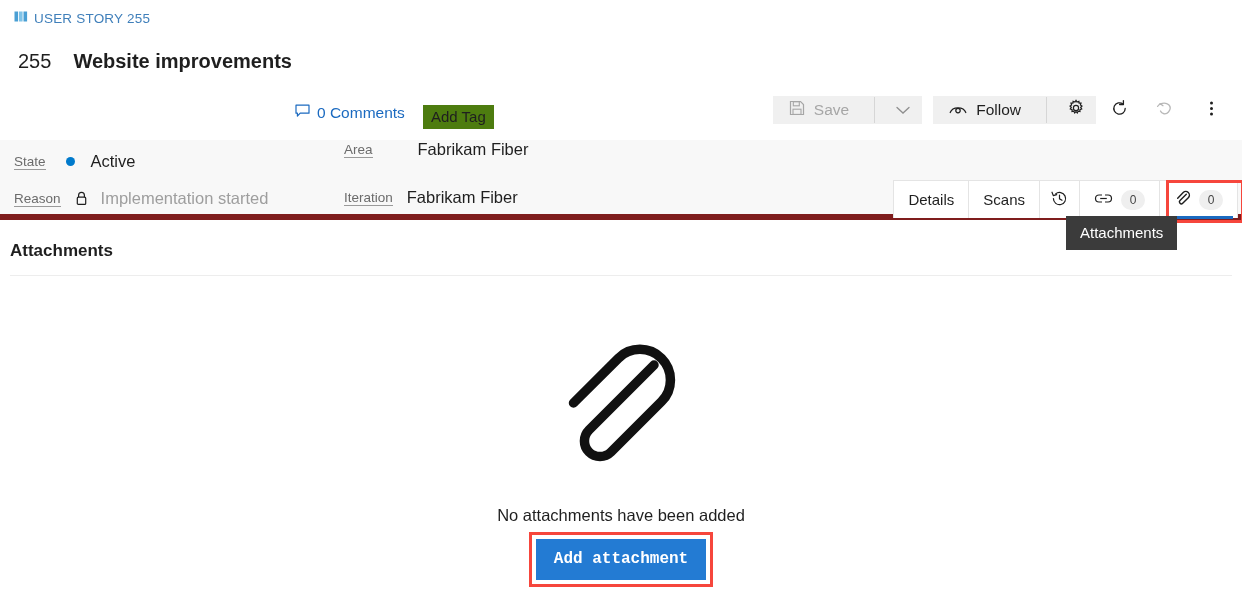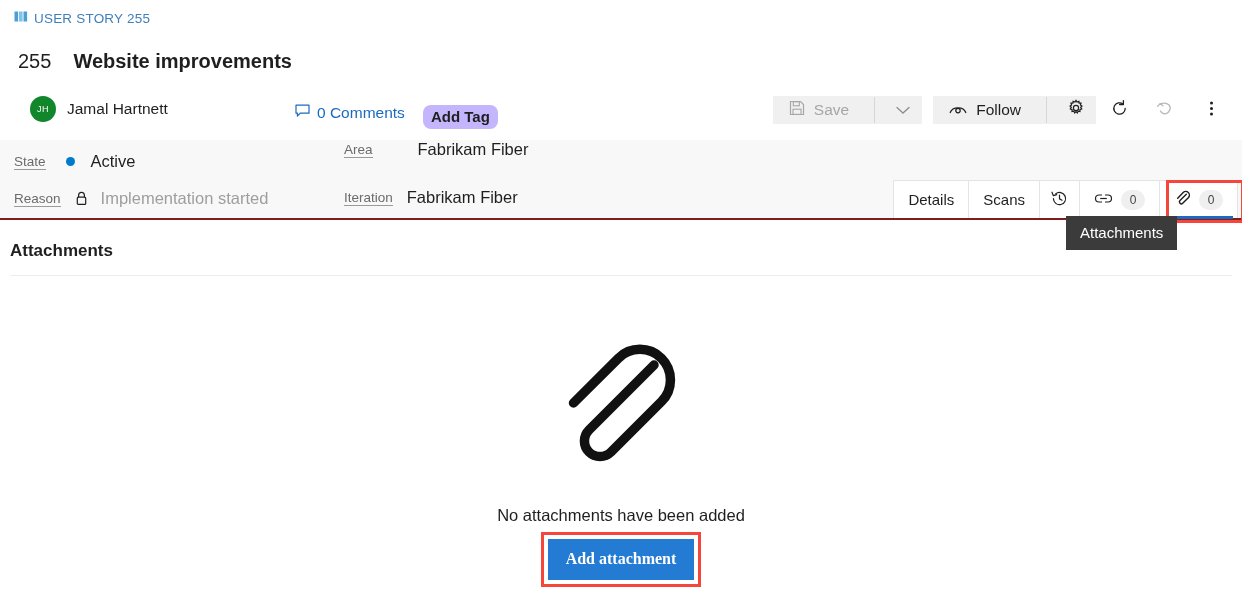--- a/index.html
+++ b/index.html
@@ -59,24 +59,23 @@
   .assignee { margin-left: 11px; font-size: 15.5px; color: #1f1f1f; }
 
   .comments-link {
     position: absolute; left: 295px; top: 104px;
     display: flex; align-items: center; gap: 7px;
     font-size: 15.5px; color: #1b6ac0; cursor: pointer;
   }
   .add-tag {
     position: absolute; left: 423px; top: 105px;
     padding: 3px 8px 4px 8px;
-    background: #c4b5fd;
-    font-size: 15px; font-weight: bold; color: #1f1f1f;
+    background: #4d7c0f;
+    font-size: 15px; font-weight: normal; color: #1f1f1f;
     cursor: pointer;
-    border-radius: 8px;
   }
 
   
   .toolbar {
     position: absolute; right: 8px; top: 88px;
     display: flex; align-items: center;
   }
   .btn-group { display: flex; align-items: center; background: #f0f0f0; height: 28px; gap: 9px; }
   .tb-btn {
     display: flex; align-items: center; gap: 9px;
@@ -98,21 +97,21 @@
   .tb-gap { width: 11px; }
   .tb-plain {
     display: flex; align-items: center; justify-content: center;
     width: 46px; height: 44px; cursor: pointer; background: transparent;
   }
 
   
   .fields {
     position: absolute; left: 0; top: 140px; right: 0; height: 80px;
     background: #f8f8f8;
-    border-bottom: 2px solid #7f1d1d;
+    border-bottom: 6px solid #7f1d1d;
   }
   .field { position: absolute; display: flex; align-items: center; }
   .field-label {
     font-size: 13.5px; color: #6b6b6b;
     border-bottom: 1px solid #9a9a9a;
     line-height: 15px;
   }
   .field-value { font-size: 16.5px; color: #1f1f1f; }
   .field-value.muted { color: #9e9e9e; }
   .state-dot {
@@ -178,21 +177,21 @@
 
   .empty-state {
     position: absolute; left: 0; right: 0; top: 320px;
     display: flex; flex-direction: column; align-items: center;
   }
   .empty-text { margin-top: 22px; font-size: 16.5px; color: #1f1f1f; }
   .add-btn-wrap { margin-top: 14px; position: relative; }
   .add-btn {
     background: #237bd3; color: #fff;
     border: none; outline: none;
-    font-family: Liberation Serif, serif; font-size: 16px; font-weight: bold;
+    font-family: Liberation Mono, monospace; font-size: 16px; font-weight: bold;
     padding: 11px 18px 12px 18px;
     cursor: pointer;
   }
   .add-btn-hl {
     position: absolute; left: -7px; top: -7px; right: -7px; bottom: -7px;
     border: 3px solid #f6463c;
     pointer-events: none;
   }
 </style>
 </head>
@@ -234,24 +233,20 @@
         </svg>
       </span>
       <span class="wit-type-label">USER STORY 255</span>
     </div>
 
     <div class="title-row">
       <span class="wit-id">255</span>
       <span class="wit-title">Website improvements</span>
     </div>
 
-    <div class="meta-row">
-      <span class="avatar">JH</span>
-      <span class="assignee">Jamal Hartnett</span>
-    </div>
 
     <div class="comments-link">
       <span>
         <svg width="15" height="14" viewBox="0 0 15 14">
           <path d="M1 1.2 H14 V9.2 H5.2 L2.4 12 V9.2 H1 Z" fill="none" stroke="#1b6ac0" stroke-width="1.2" stroke-linejoin="round"></path>
         </svg>
       </span>
       <span>0 Comments</span>
     </div>
 

